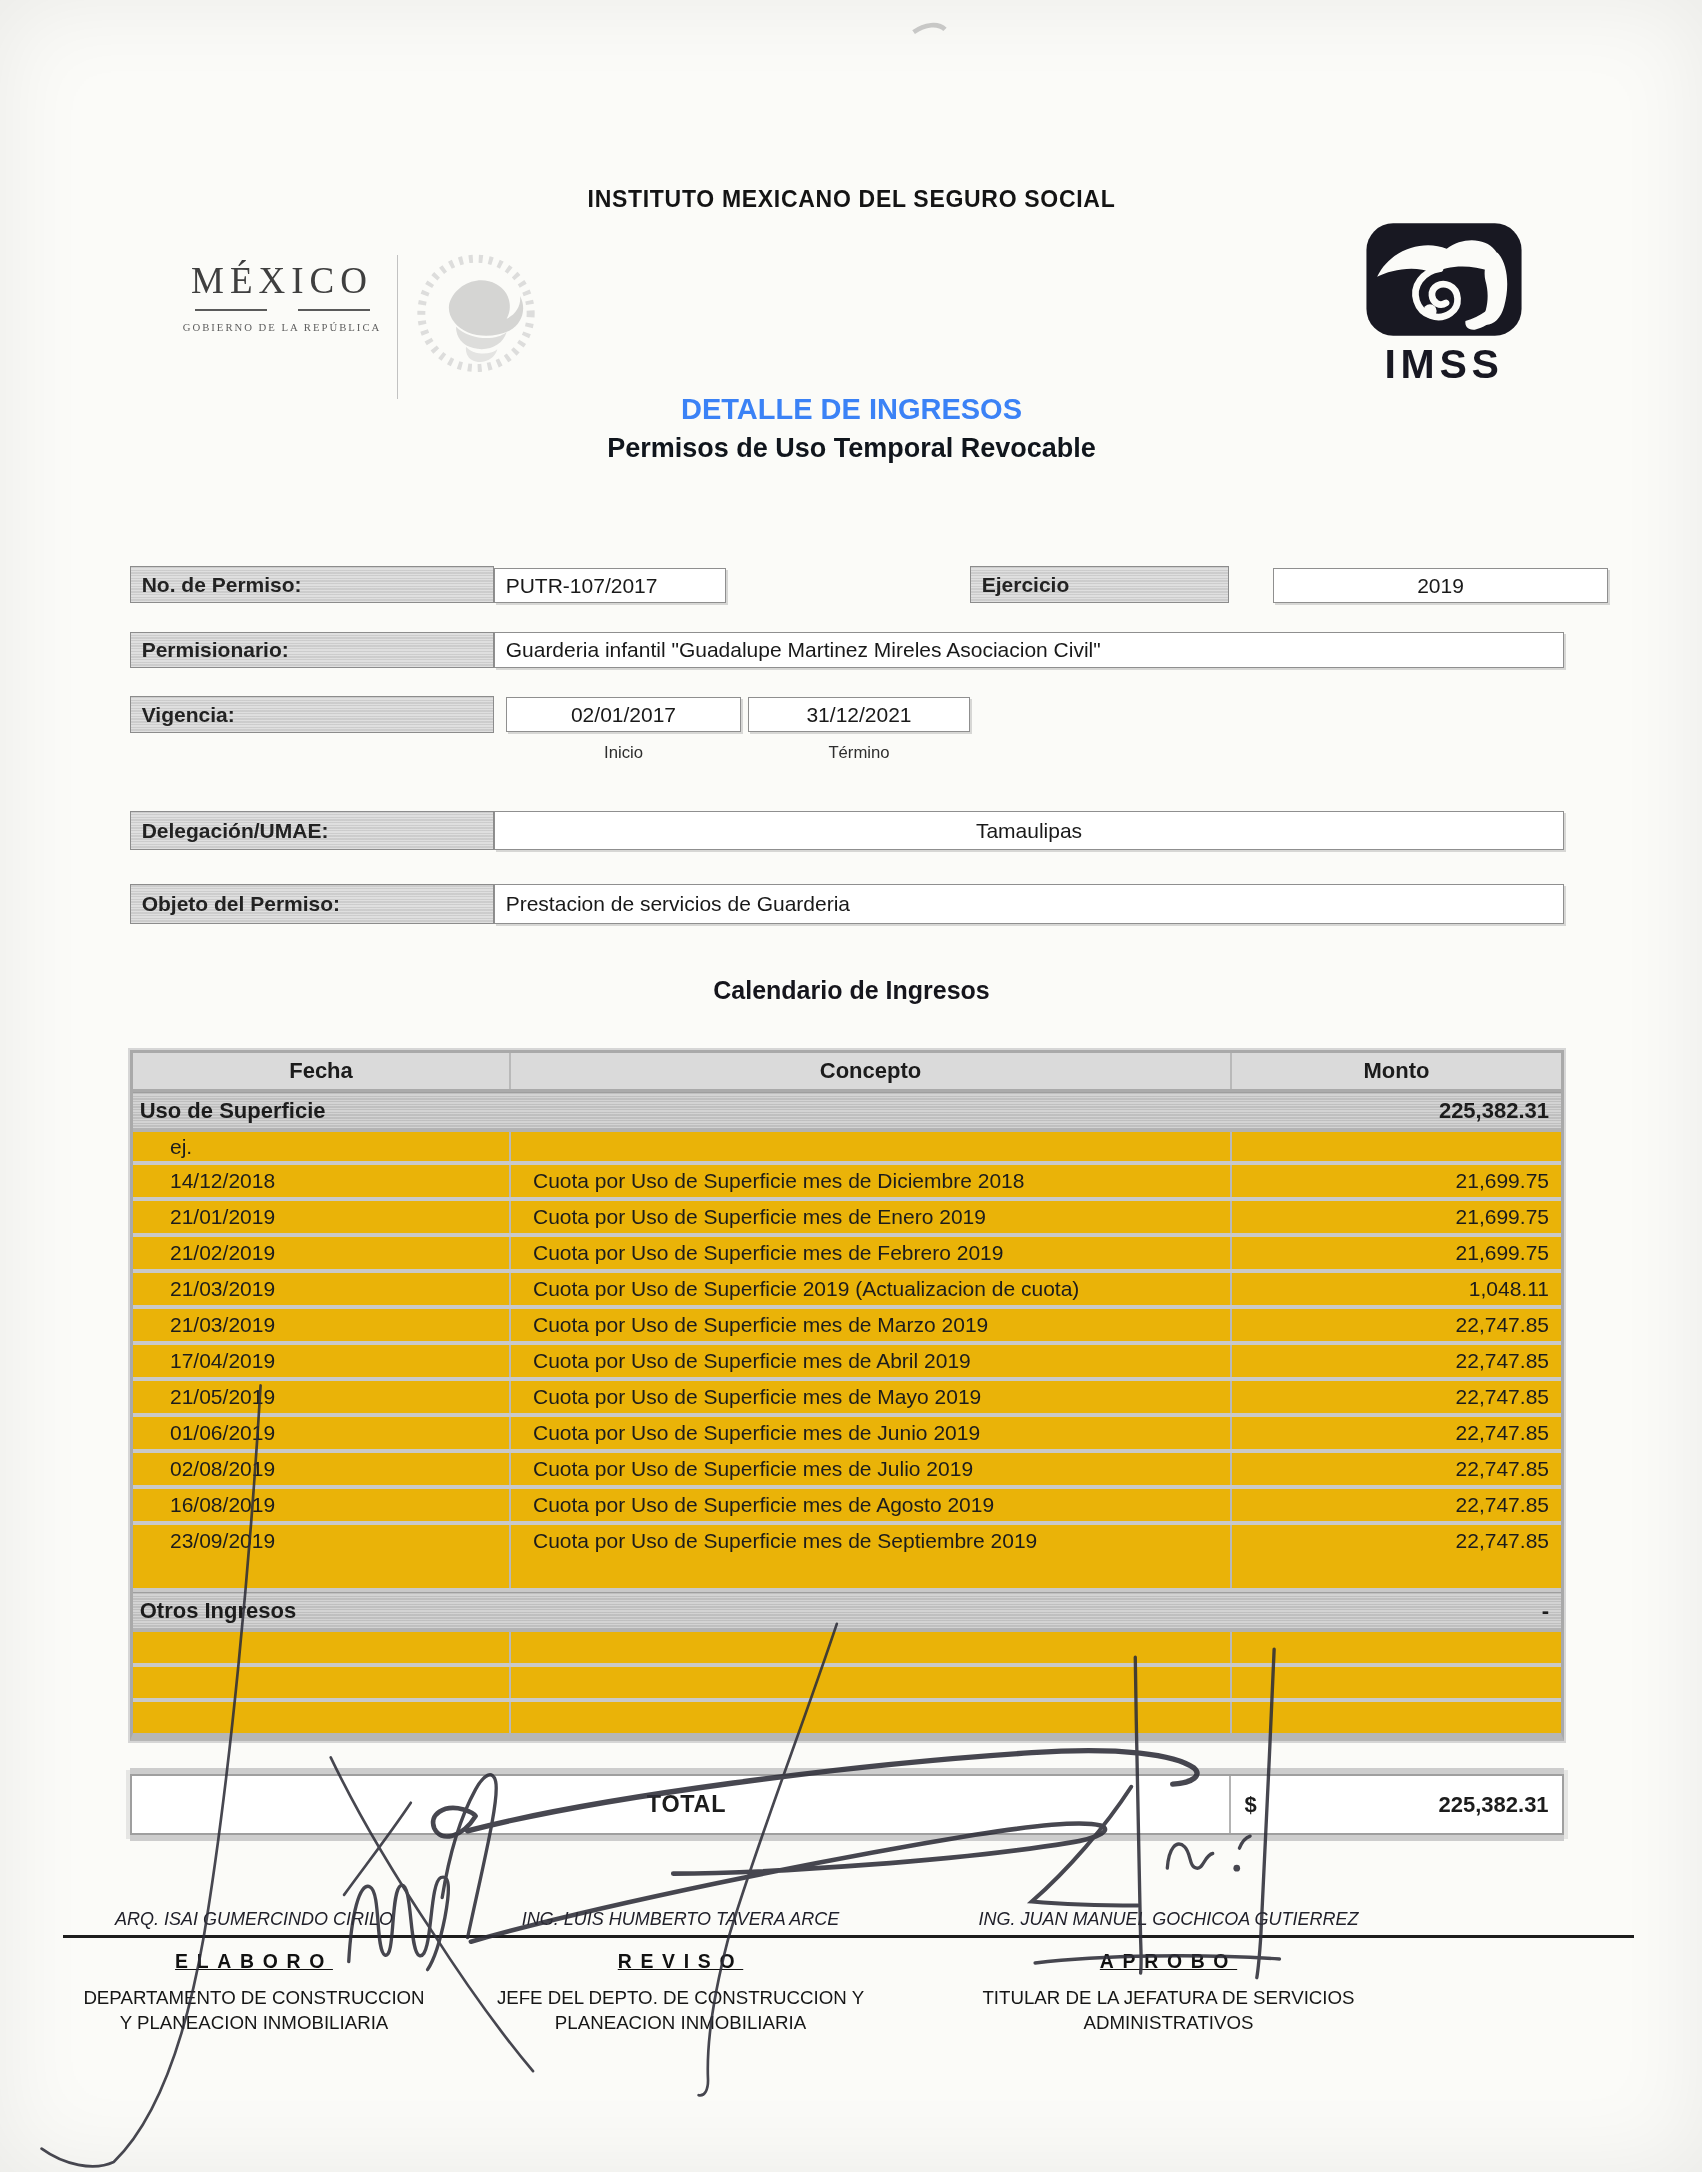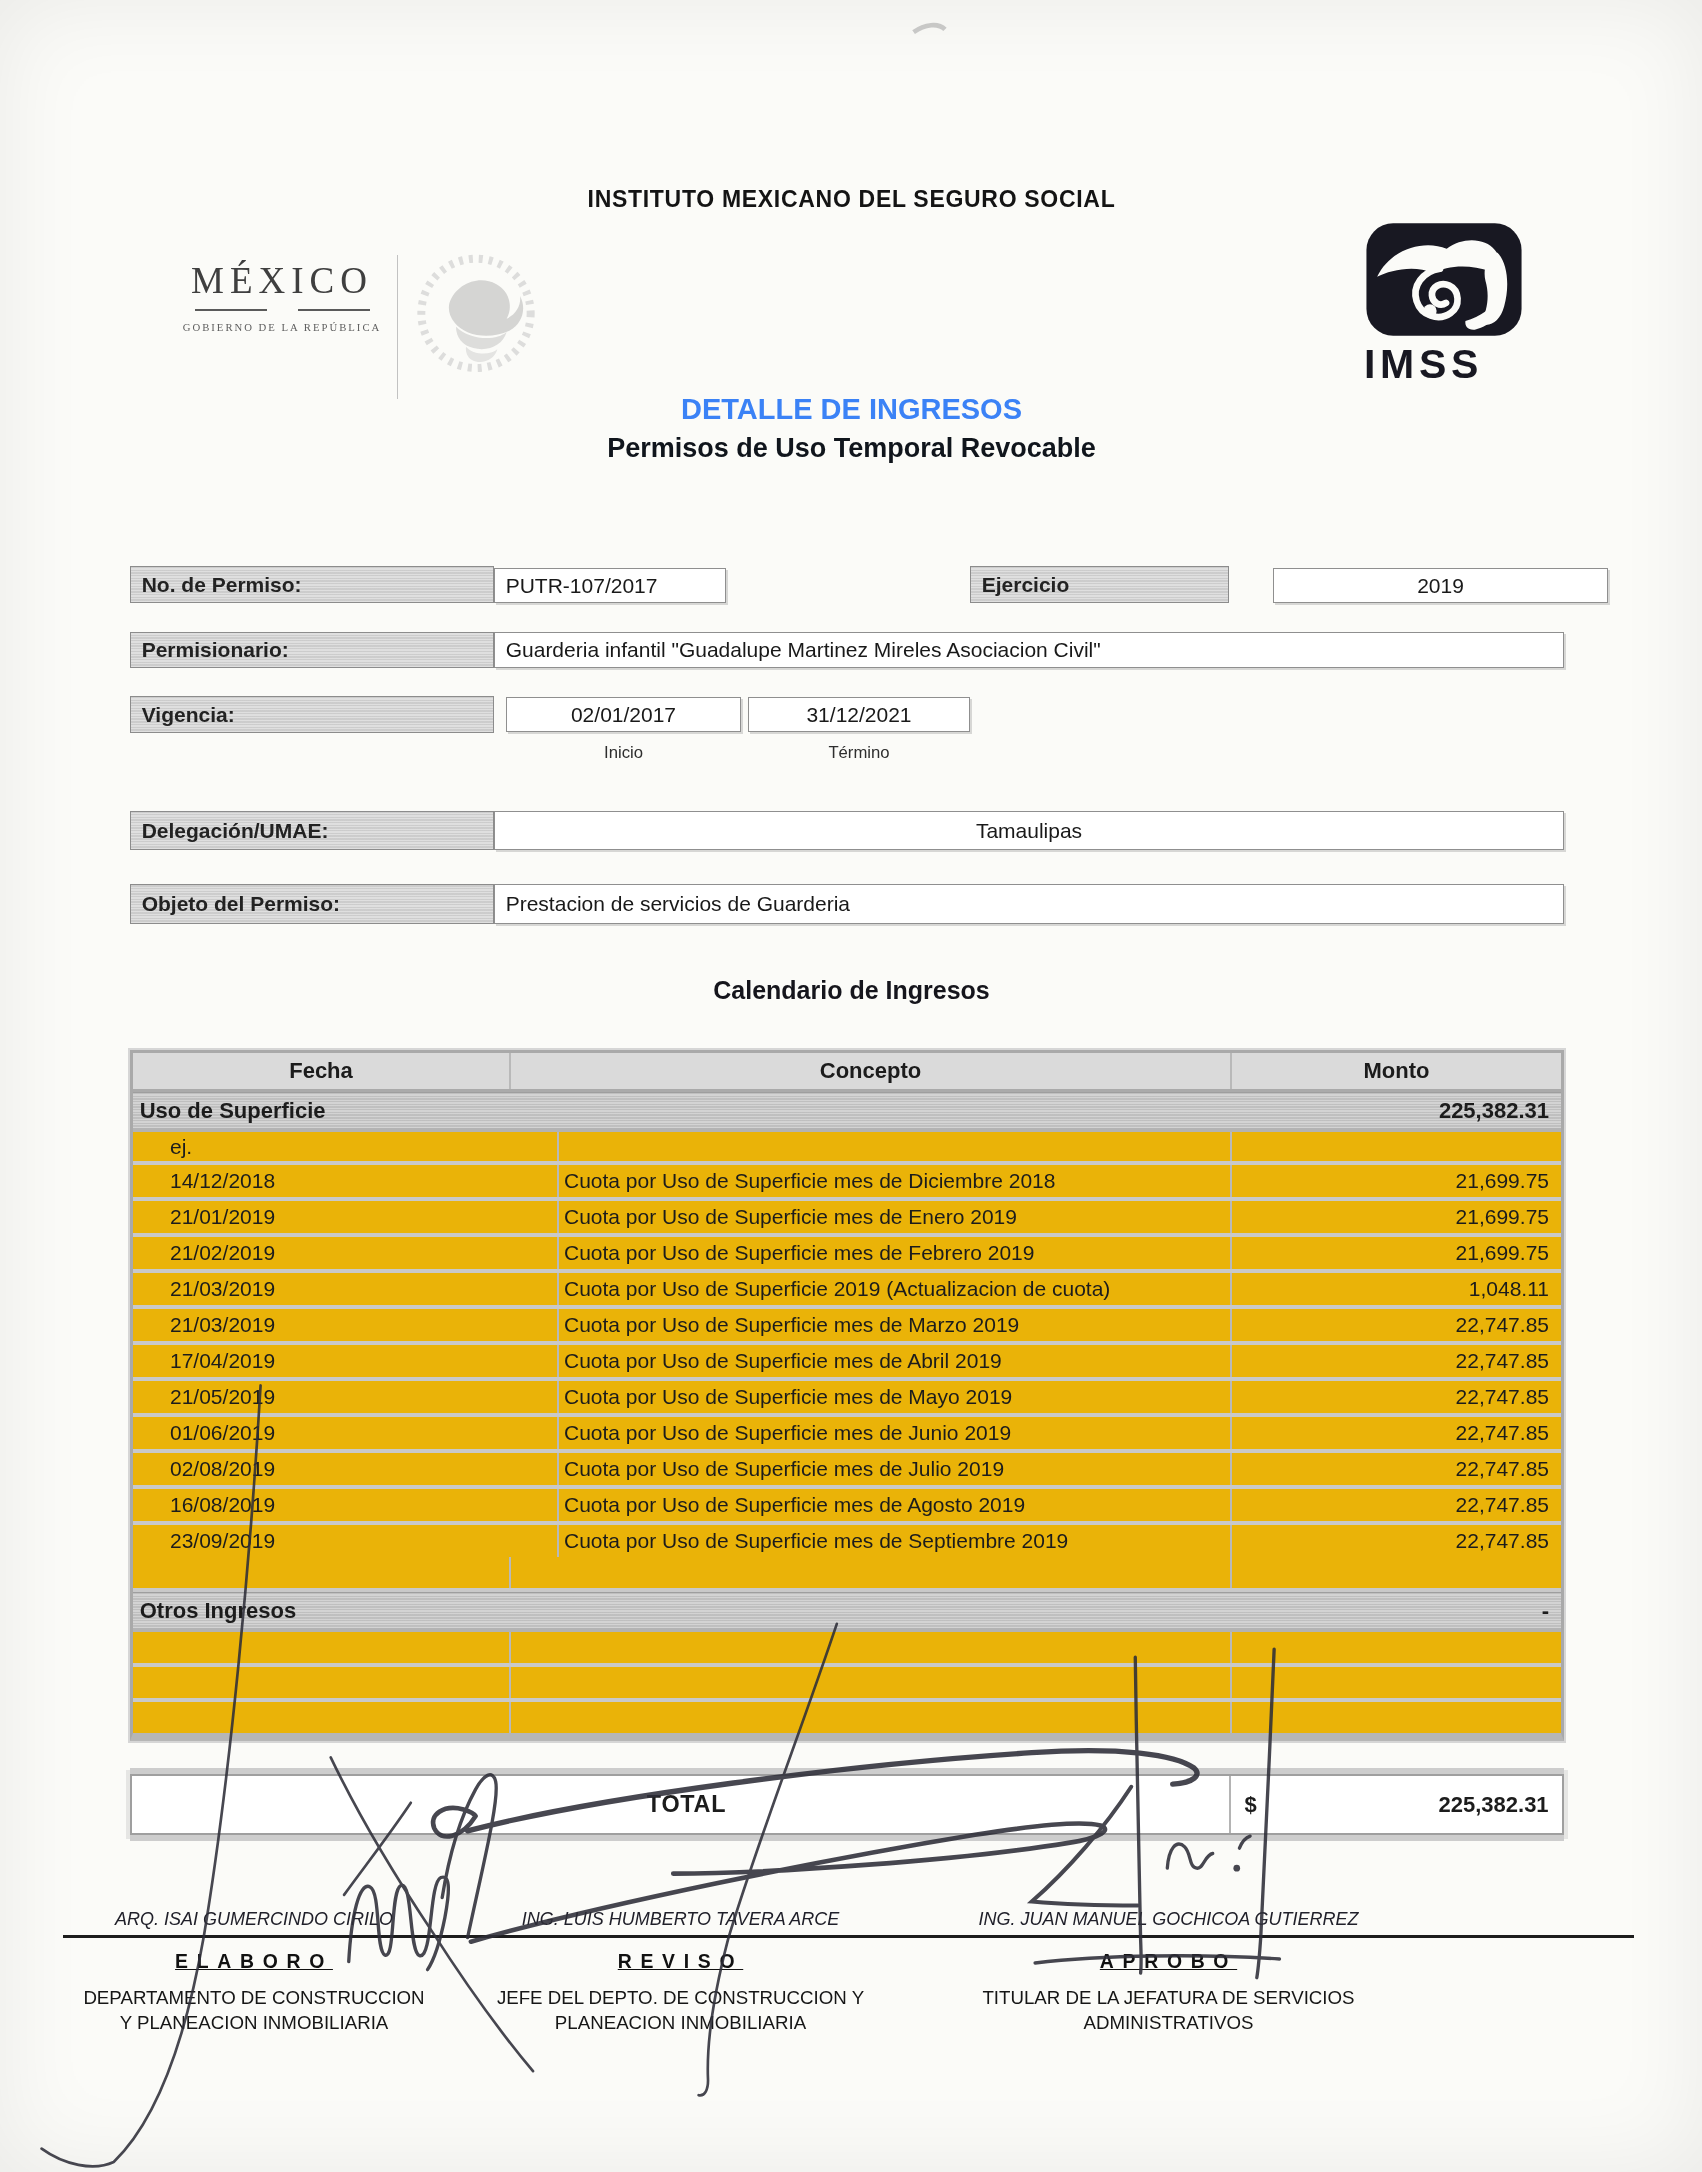--- a/index.html
+++ b/index.html
@@ -25,21 +25,21 @@
   .gob-logo .mx { font-family:"Liberation Serif", serif; font-size:37px;
     letter-spacing:6px; color:#3f3f3f; }
   .mx-rules { display:flex; justify-content:center; gap:31px; margin-top:6.7px; }
   .mx-rules span { display:block; width:72px; height:2.7px; background:#5a5a5a; }
   .gob-logo .sub { margin-top:9.3px; font-family:"Liberation Serif", serif;
     font-size:10.7px; letter-spacing:2px; color:#5e5e5e; }
   .logo-divider { left:397px; top:255px; width:1.3px; height:144px; background:#c2c2c2; }
 
   .seal { left:409px; top:240px; opacity:.75; }
 
-  .imss { left:1364px; top:222px; width:160px; }
+  .imss { left:1364px; top:222px; width:160px; text-align:center; }
   .imss .glyph { display:block; margin:0 auto; }
   .imss .word { margin-top:4px; font-size:41px; font-weight:bold;
     letter-spacing:4.7px; color:#181822; }
 
   
   .flabel { background:#d3d3d3;
     background-image:repeating-linear-gradient(0deg, rgba(255,255,255,.28) 0 1.3px, rgba(0,0,0,.03) 1.3px 2.7px);
     border:1.3px solid #8c8c8c; font-weight:bold; font-size:21px;
     display:flex; align-items:center; padding-left:10.7px; color:#222; }
   .fvalue { background:#ffffff; border:1.3px solid #8f8f8f;
@@ -62,21 +62,21 @@
     font-size:21px; padding:1.3px 0; }
   .trow .cell + .cell { border-left:2px solid #b9b9b9; }
   .trow.head { background:#dadada; border-bottom:3.3px solid #aaaaaa; }
   .trow.head .cell { justify-content:center; font-weight:bold; font-size:22px; min-height:36px; }
   .band { display:grid; grid-template-columns:376px 721px 1fr; background:#c7c7c7;
     background-image:repeating-linear-gradient(0deg, rgba(255,255,255,.22) 0 1.3px, rgba(0,0,0,.04) 1.3px 2.7px);
     border-bottom:4px solid #b3b3b3; border-top:0.7px solid #9e9e9e; }
   .band .cell { min-height:35px; display:flex; align-items:center;
     font-weight:bold; font-size:22px; }
   .cell.date { padding-left:37px; }
-  .cell.concept { padding-left:5px;margin-left:48px; }
+  .cell.concept { padding-left:22px; }
   .cell.monto { justify-content:flex-end; padding-right:12px; }
   .trow.ej .cell { min-height:29px; }
   .trow.empty .cell { min-height:31px; }
 
   
   .totalbox { left:130px; top:1774px; width:1434px; height:61px;
     background:#fff; border:2.7px solid #9f9f9f;
     box-shadow:0 -6px 0 #cdcdcd, 0 6px 0 #cdcdcd, 0 0 0 4px rgba(205,205,205,.45);
     display:grid; grid-template-columns:1097px 1fr; }
   .totalbox .tleft { display:flex; align-items:center; justify-content:center;

